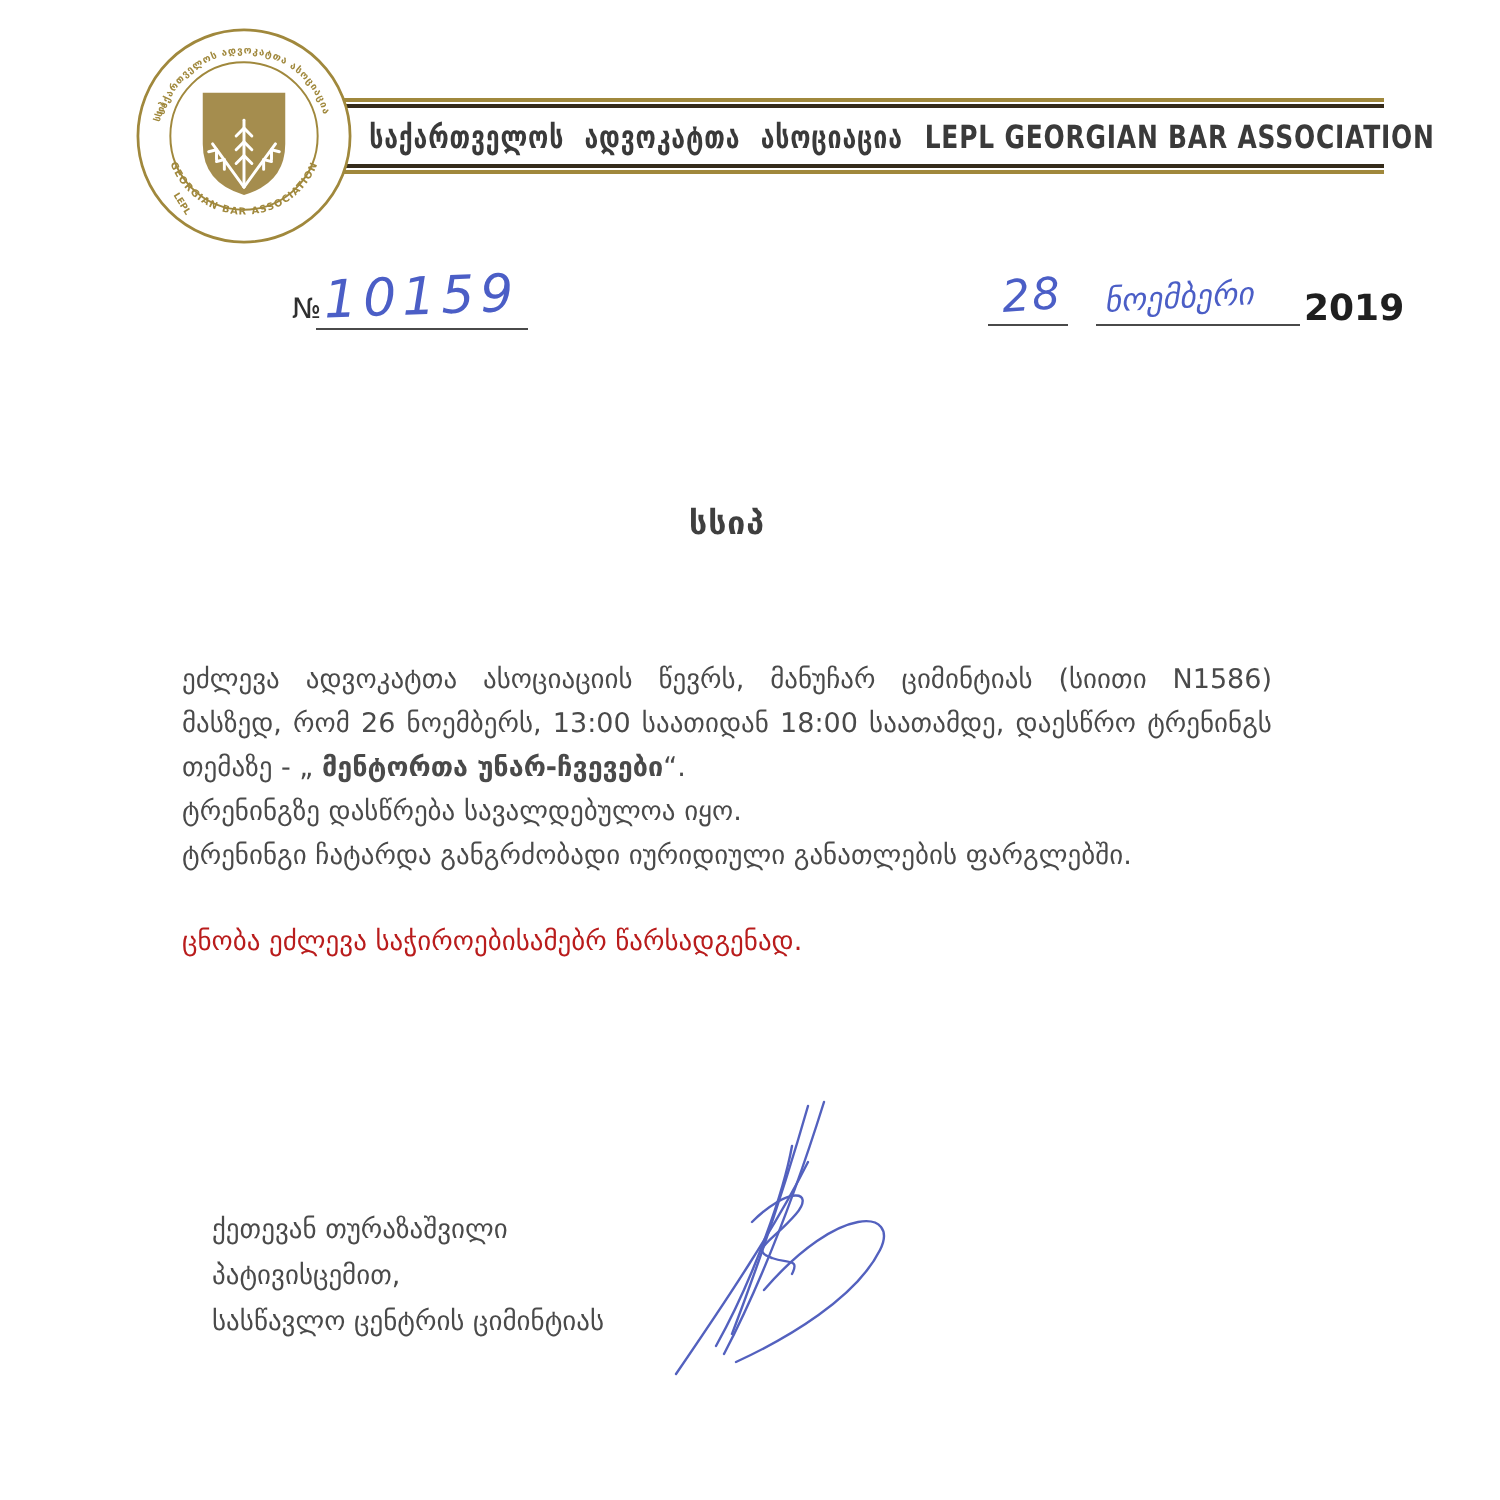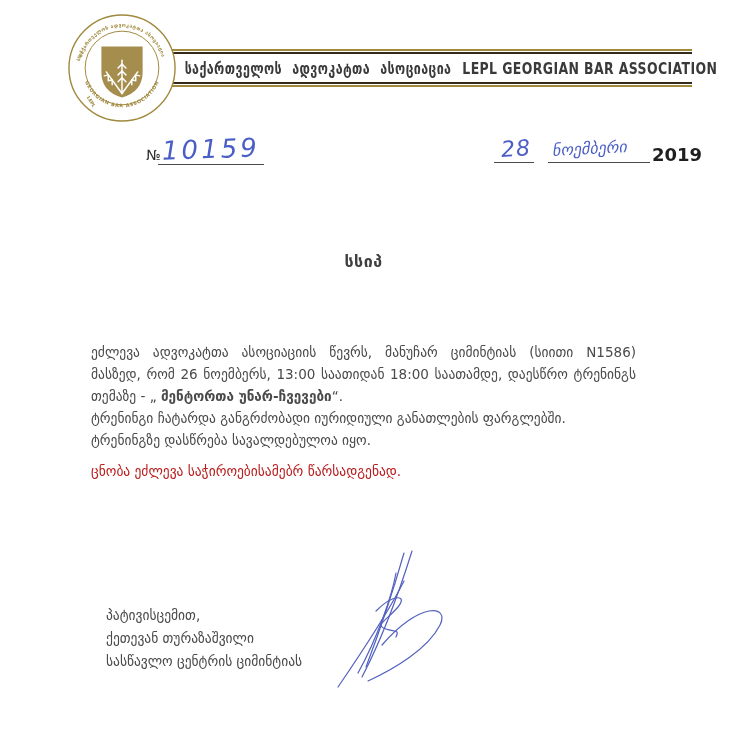--- a/index.html
+++ b/index.html
@@ -27,21 +27,21 @@
   .no-value{position:absolute;left:162px;top:134px;font-size:26px;letter-spacing:3px;transform:rotate(-2deg);}
   .date-day-underline{position:absolute;left:494px;top:162px;width:40px;height:1px;background:#4a4a4a;}
   .date-day{position:absolute;left:501px;top:136px;font-size:22px;letter-spacing:1px;transform:rotate(-4deg);}
   .date-month-underline{position:absolute;left:548px;top:162px;width:102px;height:1px;background:#4a4a4a;}
   .date-month{position:absolute;left:552px;top:139px;font-size:16px;transform:rotate(-3deg);white-space:nowrap;}
   .date-year{position:absolute;left:652px;top:144px;font-size:18px;font-weight:600;color:#1f1f1f;}
 
   
   .doc-title{position:absolute;left:91px;top:252px;width:545px;text-align:center;
              font-weight:bold;font-size:16px;color:#3f3f3f;letter-spacing:0.5px;}
-  .body-block{position:absolute;left:91px;top:329px;width:545px;font-size:13.5px;line-height:22px;color:#4a4a4a;margin-top:12px;}
+  .body-block{position:absolute;left:91px;top:329px;width:545px;font-size:13.5px;line-height:22px;color:#4a4a4a;}
   .jline{text-align:justify;text-align-last:justify;white-space:normal;}
   .closing-line{position:absolute;left:91px;top:463px;font-size:13.5px;color:#b91c1c;}
 
   
   .sig-block{position:absolute;left:106px;top:604px;font-size:13.5px;line-height:23px;color:#4a4a4a;}
   .sig-svg{position:absolute;left:336px;top:547px;width:122px;height:142px;}
 </style>
 </head>
 <body>
 
@@ -98,29 +98,29 @@
   <span class="hand date-month">ნოემბერი</span>
   <div class="date-month-underline"></div>
   <span class="date-year">2019</span>
 
   <div class="doc-title">სსიპ</div>
 
   <div class="body-block">
     <div class="jline">ეძლევა ადვოკატთა ასოციაციის წევრს, მანუჩარ ციმინტიას (სიითი N1586)</div>
     <div class="jline">მასზედ, რომ 26 ნოემბერს, 13:00 საათიდან 18:00 საათამდე, დაესწრო ტრენინგს</div>
     <div><span>თემაზე - „ </span><b>მენტორთა უნარ-ჩვევები</b><span>“.</span></div>
+    <div>ტრენინგზე დასწრება სავალდებულოა იყო.</div>
     <div>ტრენინგი ჩატარდა განგრძობადი იურიდიული განათლების ფარგლებში.</div>
-    <div>ტრენინგზე დასწრება სავალდებულოა იყო.</div>
   </div>
 
   <div class="closing-line">ცნობა ეძლევა საჭიროებისამებრ წარსადგენად.</div>
 
   <div class="sig-block">
+    <div>ქეთევან თურაზაშვილი</div>
     <div>პატივისცემით,</div>
-    <div>ქეთევან თურაზაშვილი</div>
     <div>სასწავლო ცენტრის ციმინტიას</div>
   </div>
 
   <svg class="sig-svg" viewBox="0 0 122 142">
     <g fill="none" stroke="#4150b8" stroke-width="1.2" stroke-linecap="round" opacity="0.9">
       <path d="M68,6 C60,34 46,78 30,120"></path>
       <path d="M76,4 C66,36 50,84 26,130"></path>
       <path d="M60,26 C56,48 42,90 22,126"></path>
       <path d="M40,64 C58,46 72,48 62,60 C50,74 38,78 50,82 C58,85 64,82 60,90"></path>
       <path d="M46,98 C84,54 114,58 104,78 C92,102 58,122 32,134"></path>

